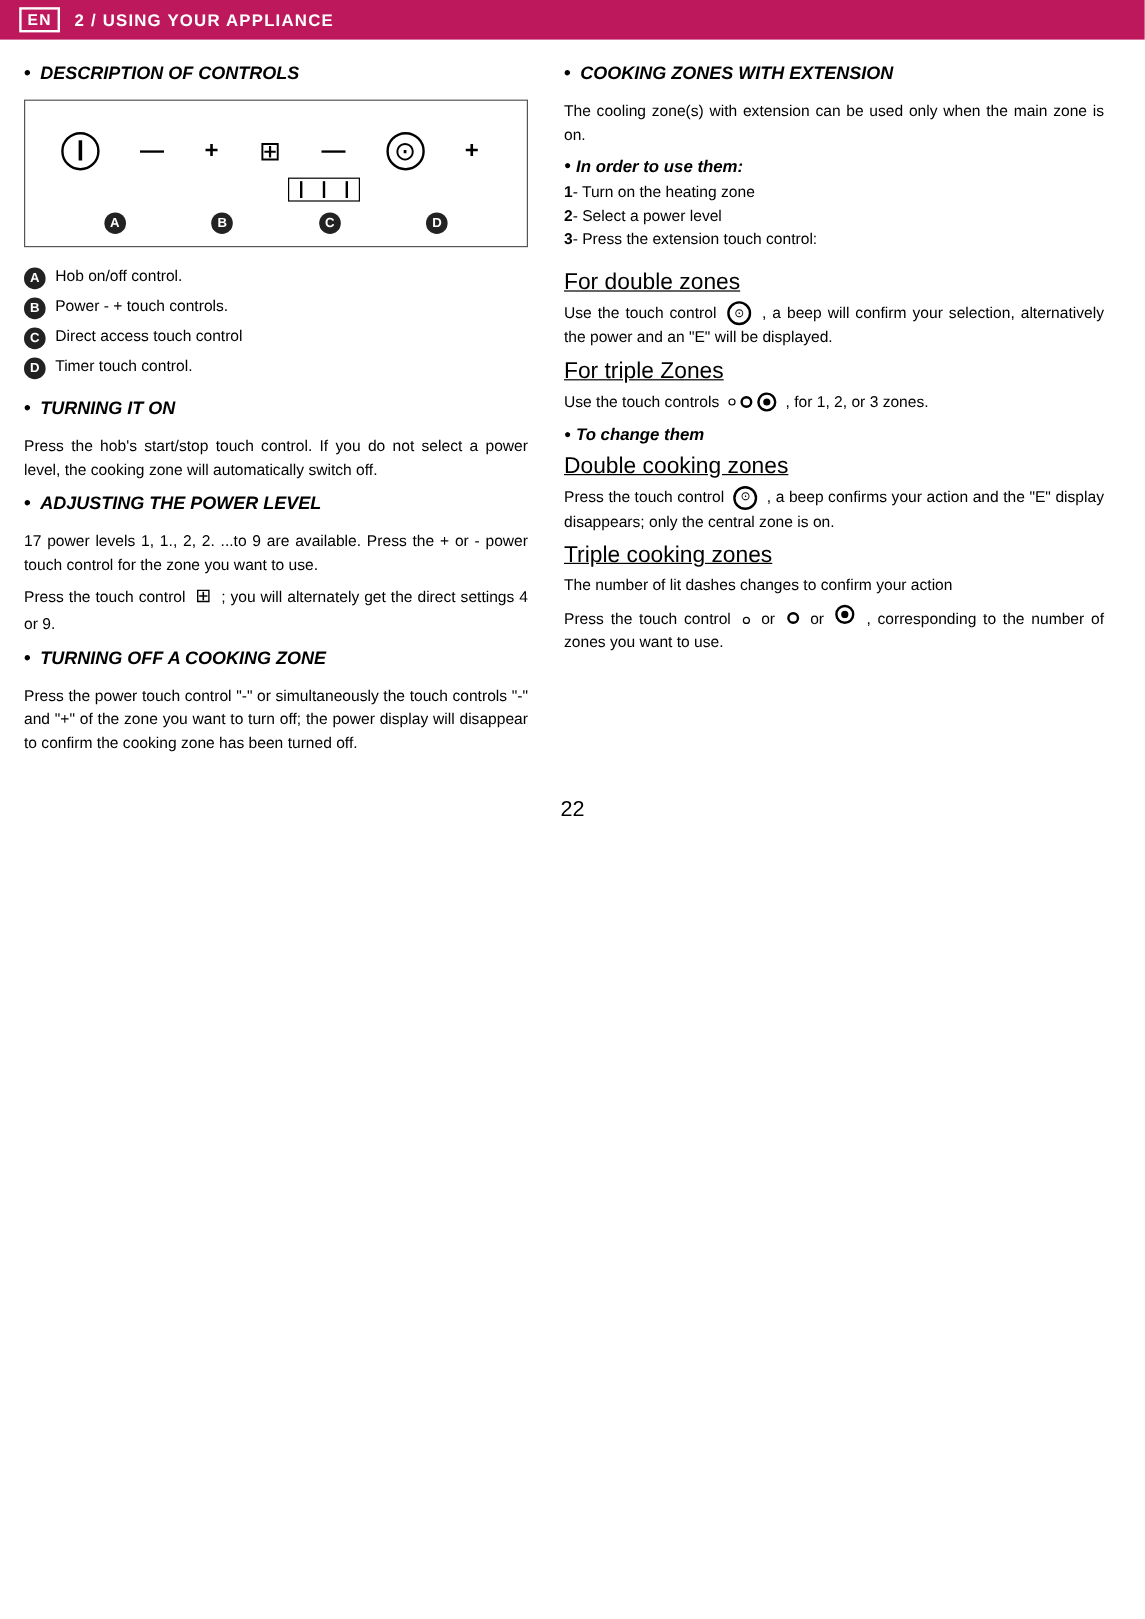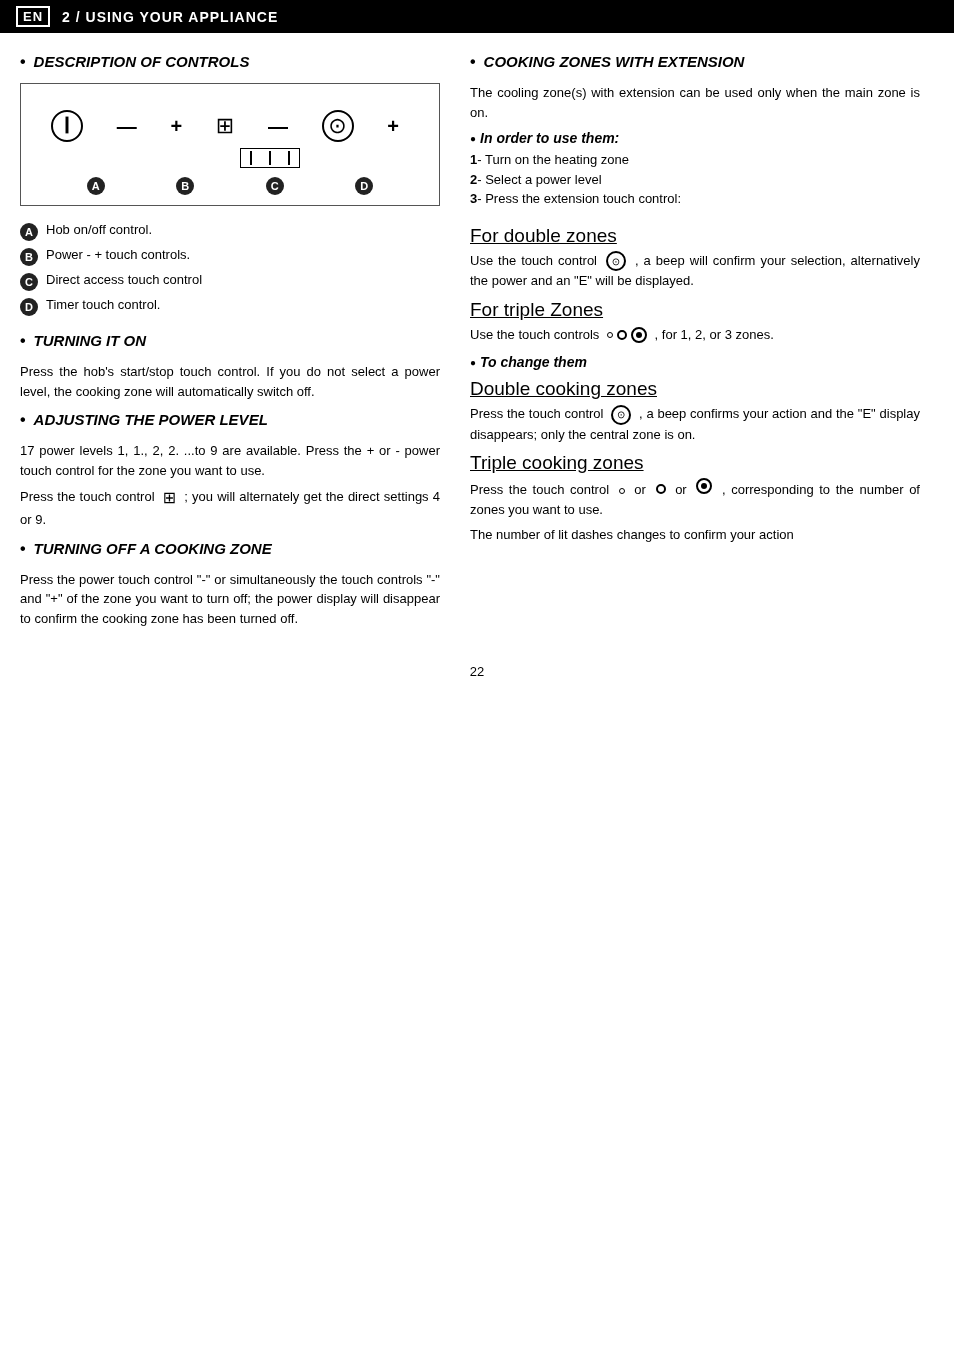--- a/index.html
+++ b/index.html
@@ -7,21 +7,21 @@
       background: #fff;
       font-family: Arial, sans-serif;
       font-size: 13px;
       color: #000;
       width: 954px;
       min-height: 1349px;
       padding: 0;
     }
 
     .header-bar {
-      background: #000000;
+      background: #be185d;
       color: #fff;
       display: flex;
       align-items: center;
       padding: 6px 16px;
       font-size: 14px;
       font-weight: bold;
       letter-spacing: 1px;
       margin-bottom: 20px;
     }
     .header-bar .en-box {
@@ -179,21 +179,21 @@
       transform: translate(-50%, -50%);
       width: 6px;
       height: 6px;
       border-radius: 50%;
       background: #000;
     }
 
     .page-num {
       text-align: center;
       margin-top: 30px;
-      font-size: 13px;
+      font-size: 18px;
     }
 
     
     .hob-diagram {
       width: 100%;
       margin-bottom: 16px;
     }
 
   </style>
 </head>
@@ -362,34 +362,34 @@
     <span class="sub-underline">Double cooking zones</span>
     <p>
       <span>Press the touch control</span>
       <span style="margin:0 4px;">
         <span class="circle-icon">⊙</span>
       </span>
       <span>, a beep confirms your action and the "E" display disappears; only the central zone is on.</span>
     </p>
 
     <span class="sub-underline">Triple cooking zones</span>
+    <p>The number of lit dashes changes to confirm your action</p>
     <p>
       <span>Press the touch control</span>
       <span style="margin:0 4px;">
         <span class="dot-sm"></span>
       </span>
       <span>or</span>
       <span style="margin:0 4px;">
         <span class="dot-md"></span>
       </span>
       <span>or</span>
       <span style="margin:0 4px;">
         <span class="dot-lg"></span>
       </span>
       <span>, corresponding to the number of zones you want to use.</span>
     </p>
-    <p>The number of lit dashes changes to confirm your action</p>
 
   </div>
 
 </div>
 
 <div class="page-num">22</div>
 
 </body></html>

